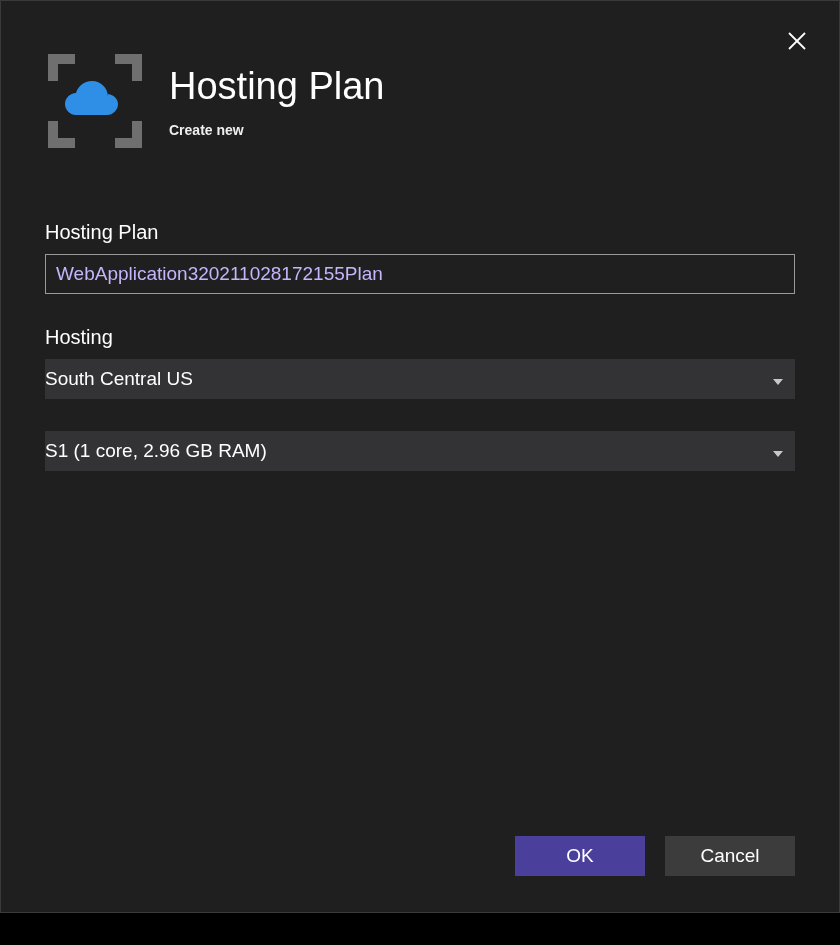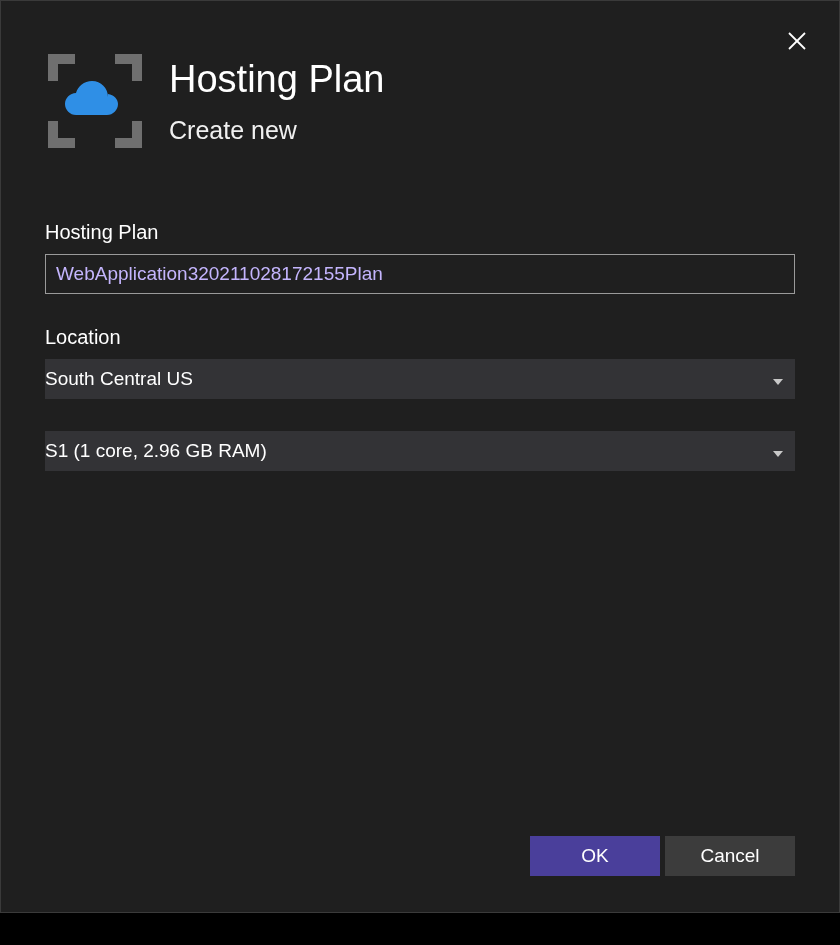--- a/index.html
+++ b/index.html
@@ -51,22 +51,22 @@
     justify-content: center;
   }
   .header-text { display:flex; flex-direction:column; }
   .title {
     font-size: 38px;
     font-weight: 300;
     color: #ffffff;
     line-height: 1.18;
   }
   .subtitle {
-    font-size: 25px;
-    font-weight: 400;
+    font-size: 14px;
+    font-weight: 700;
     color: #f0f0f0;
     margin-top: 14px;
   }
   .body {
     padding: 60px 44px 0 44px;
     display: flex;
     flex-direction: column;
     flex: 1;
   }
   .field { margin-bottom: 32px; }
@@ -106,21 +106,21 @@
     right:12px;
     top:50%;
     transform: translateY(-50%);
     pointer-events:none;
   }
   .footer {
     position: absolute;
     bottom: 36px;
     right: 44px;
     display: flex;
-    gap: 5px;
+    gap: 20px;
   }
   .btn {
     min-width: 130px;
     height: 40px;
     display: flex;
     align-items: center;
     justify-content: center;
     font-size: 19px;
     color: #ffffff;
     border: none;
@@ -170,21 +170,21 @@
   </div>
 
   <div class="body">
 
     <div class="field">
       <label class="field-label">Hosting Plan</label>
       <input class="text-input" type="text" value="WebApplication320211028172155Plan" style="">
     </div>
 
     <div class="field">
-      <label class="field-label">Location</label>
+      <label class="field-label">Hosting</label>
       <div class="select">
         <span>South Central US</span>
         <span class="caret">
           <svg width="10" height="6" viewBox="0 0 10 6">
               <path d="M0 0 L5 6 L10 0 Z" fill="#c8c8c8"></path>
             </svg>
         </span>
       </div>
     </div>
 

